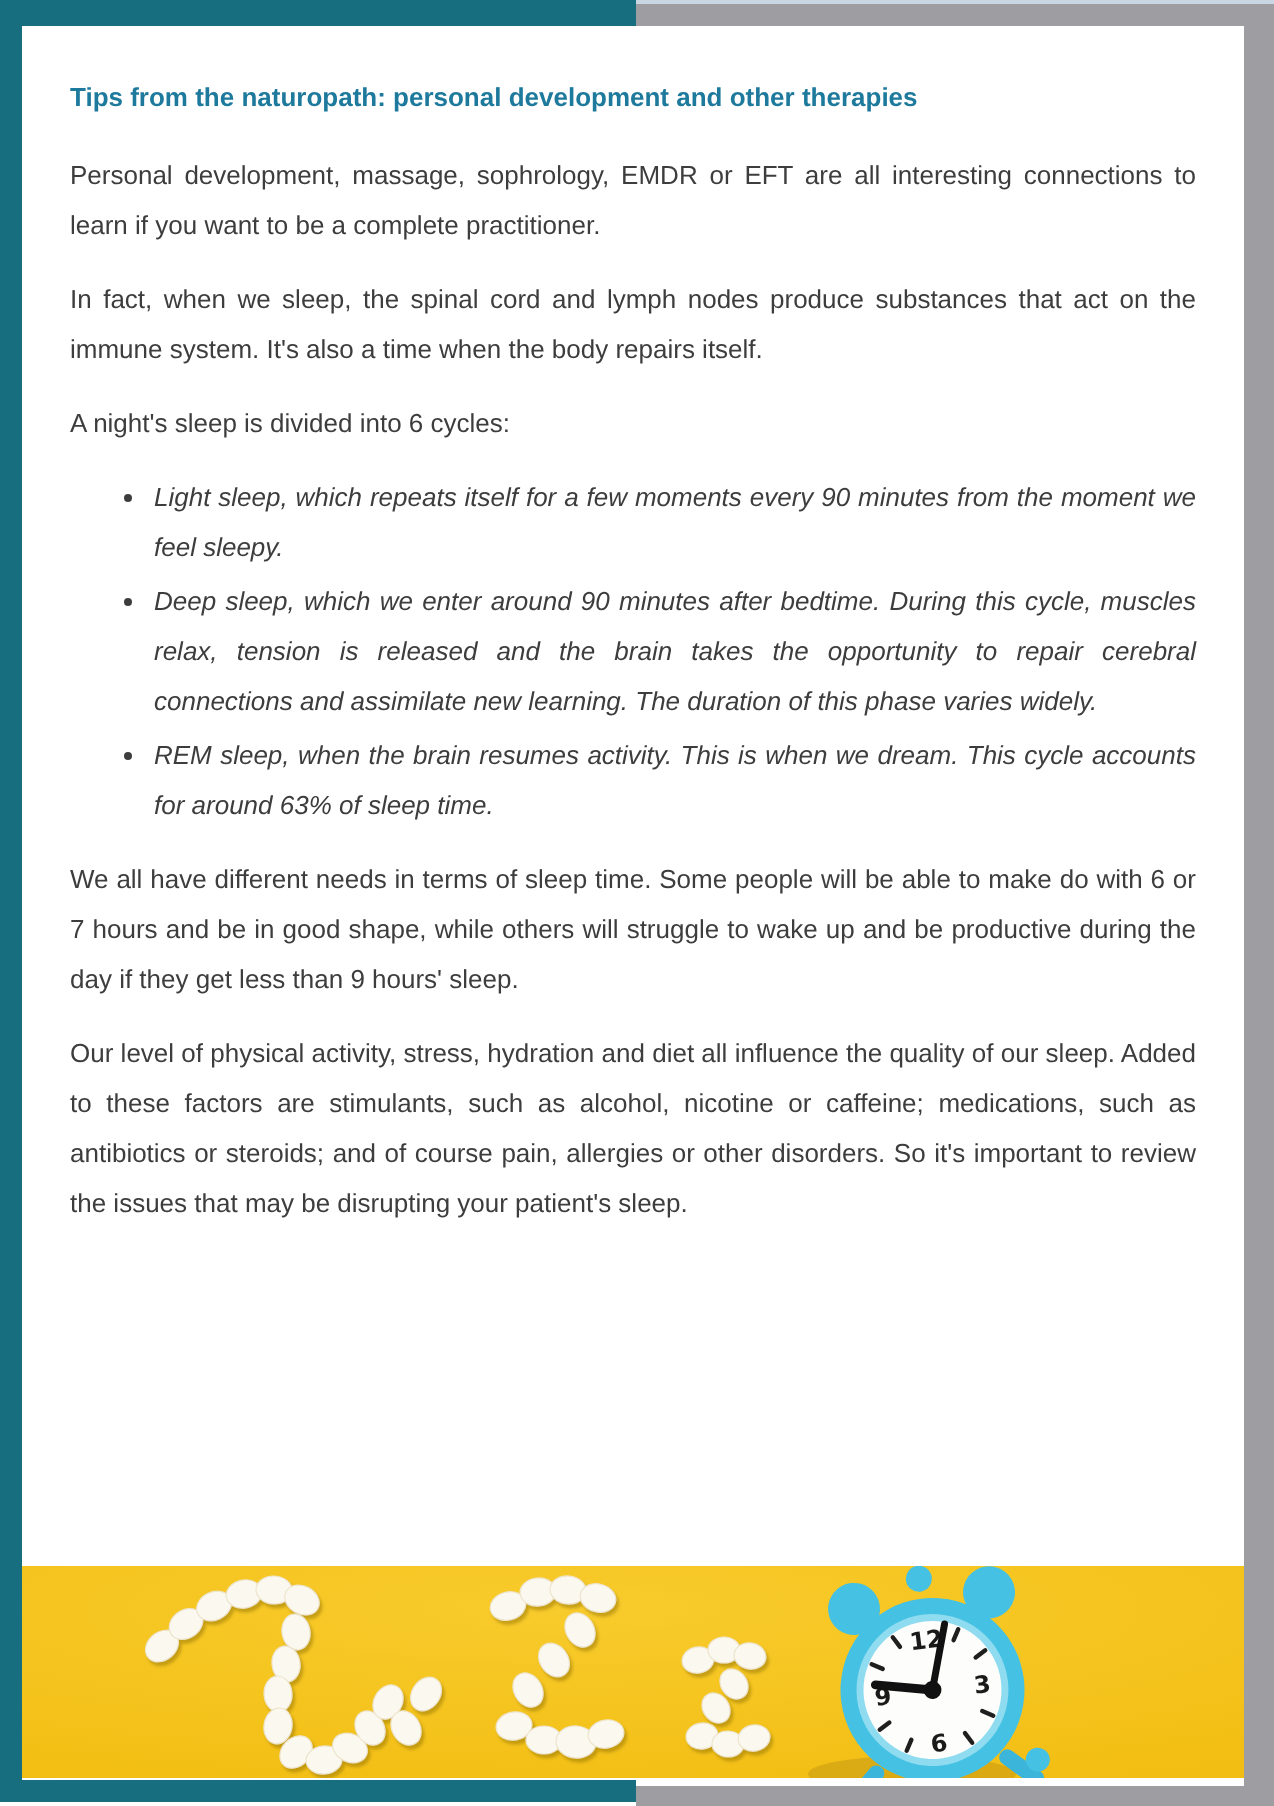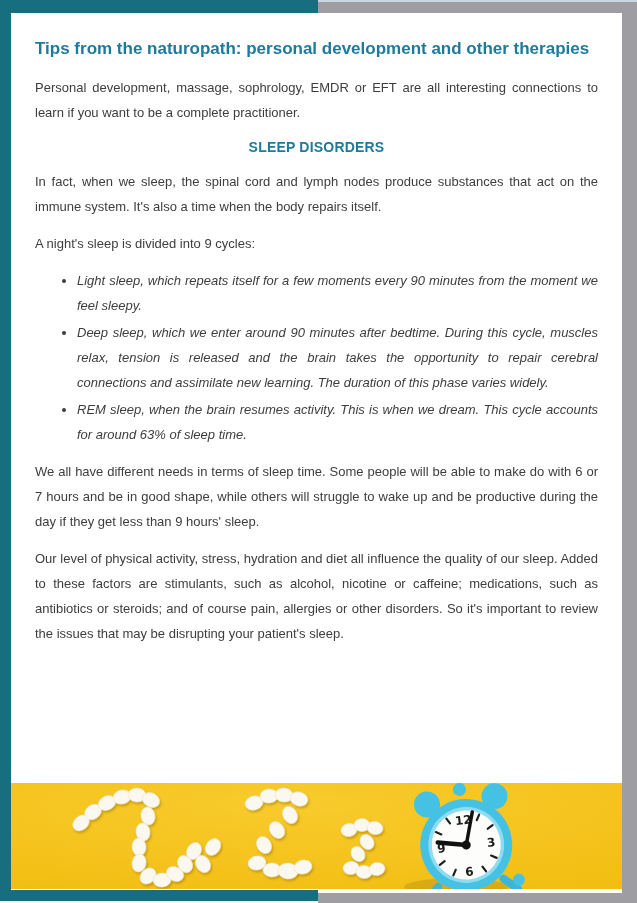--- a/index.html
+++ b/index.html
@@ -20,21 +20,21 @@
   .shadow-bottom { left: 318px; top: 893px; width: 304px; height: 10px; background: #9D9DA2; }
 
   .content {
     position: absolute; left: 11px; top: 13px; width: 563px;
     padding: 26px 24px 0 24px;
     font-size: 13px; line-height: 25px;
     color: #3D3D3D;
     text-align: justify;
   }
   .content h2 {
-    font-size: 17px; line-height: 20px; font-weight: bold;
+    font-size: 13px; line-height: 20px; font-weight: bold;
     color: #1E7A9C; margin: 0 0 16px 0; text-align: left;
   }
   .content h3 {
     font-size: 14px; line-height: 20px; font-weight: bold;
     color: #1E7A9C; margin: 0 0 12px 0; text-align: center;
     letter-spacing: 0.2px;
   }
   .content p { margin: 0 0 12px 0; }
   .content ul { margin: 0 0 12px 0; padding-left: 42px; font-style: italic; }
   .content li { margin: 0 0 2px 0; }
@@ -56,23 +56,22 @@
   <div class="frame sliver-top"></div>
   <div class="frame shadow-top"></div>
   <div class="frame frame-left"></div>
   <div class="frame shadow-right"></div>
   <div class="frame frame-bottom"></div>
   <div class="frame shadow-bottom"></div>
 
   <div class="content">
     <h2>Tips from the naturopath: personal development and other therapies</h2>
     <p>Personal development, massage, sophrology, EMDR or EFT are all interesting connections to learn if you want to be a complete practitioner.</p>
-    <h3>SLEEP DISORDERS</h3>
     <p>In fact, when we sleep, the spinal cord and lymph nodes produce substances that act on the immune system. It's also a time when the body repairs itself.</p>
-    <p>A night's sleep is divided into 9 cycles:</p>
+    <p>A night's sleep is divided into 6 cycles:</p>
     <ul>
       <li><span>Light sleep, which repeats itself for a few moments every 90 minutes from the moment we feel sleepy.</span></li>
       <li><span>Deep sleep, which we enter around 90 minutes after bedtime. During this cycle, muscles relax, tension is released and the brain takes the opportunity to repair cerebral connections and assimilate new learning. The duration of this phase varies widely.</span></li>
       <li><span>REM sleep, when the brain resumes activity. This is when we dream. This cycle accounts for around 63% of sleep time.</span></li>
     </ul>
     <p>We all have different needs in terms of sleep time. Some people will be able to make do with 6 or 7 hours and be in good shape, while others will struggle to wake up and be productive during the day if they get less than 9 hours' sleep.</p>
     <p>Our level of physical activity, stress, hydration and diet all influence the quality of our sleep. Added to these factors are stimulants, such as alcohol, nicotine or caffeine; medications, such as antibiotics or steroids; and of course pain, allergies or other disorders. So it's important to review the issues that may be disrupting your patient's sleep.</p>
   </div>
 
   <figure class="banner">

